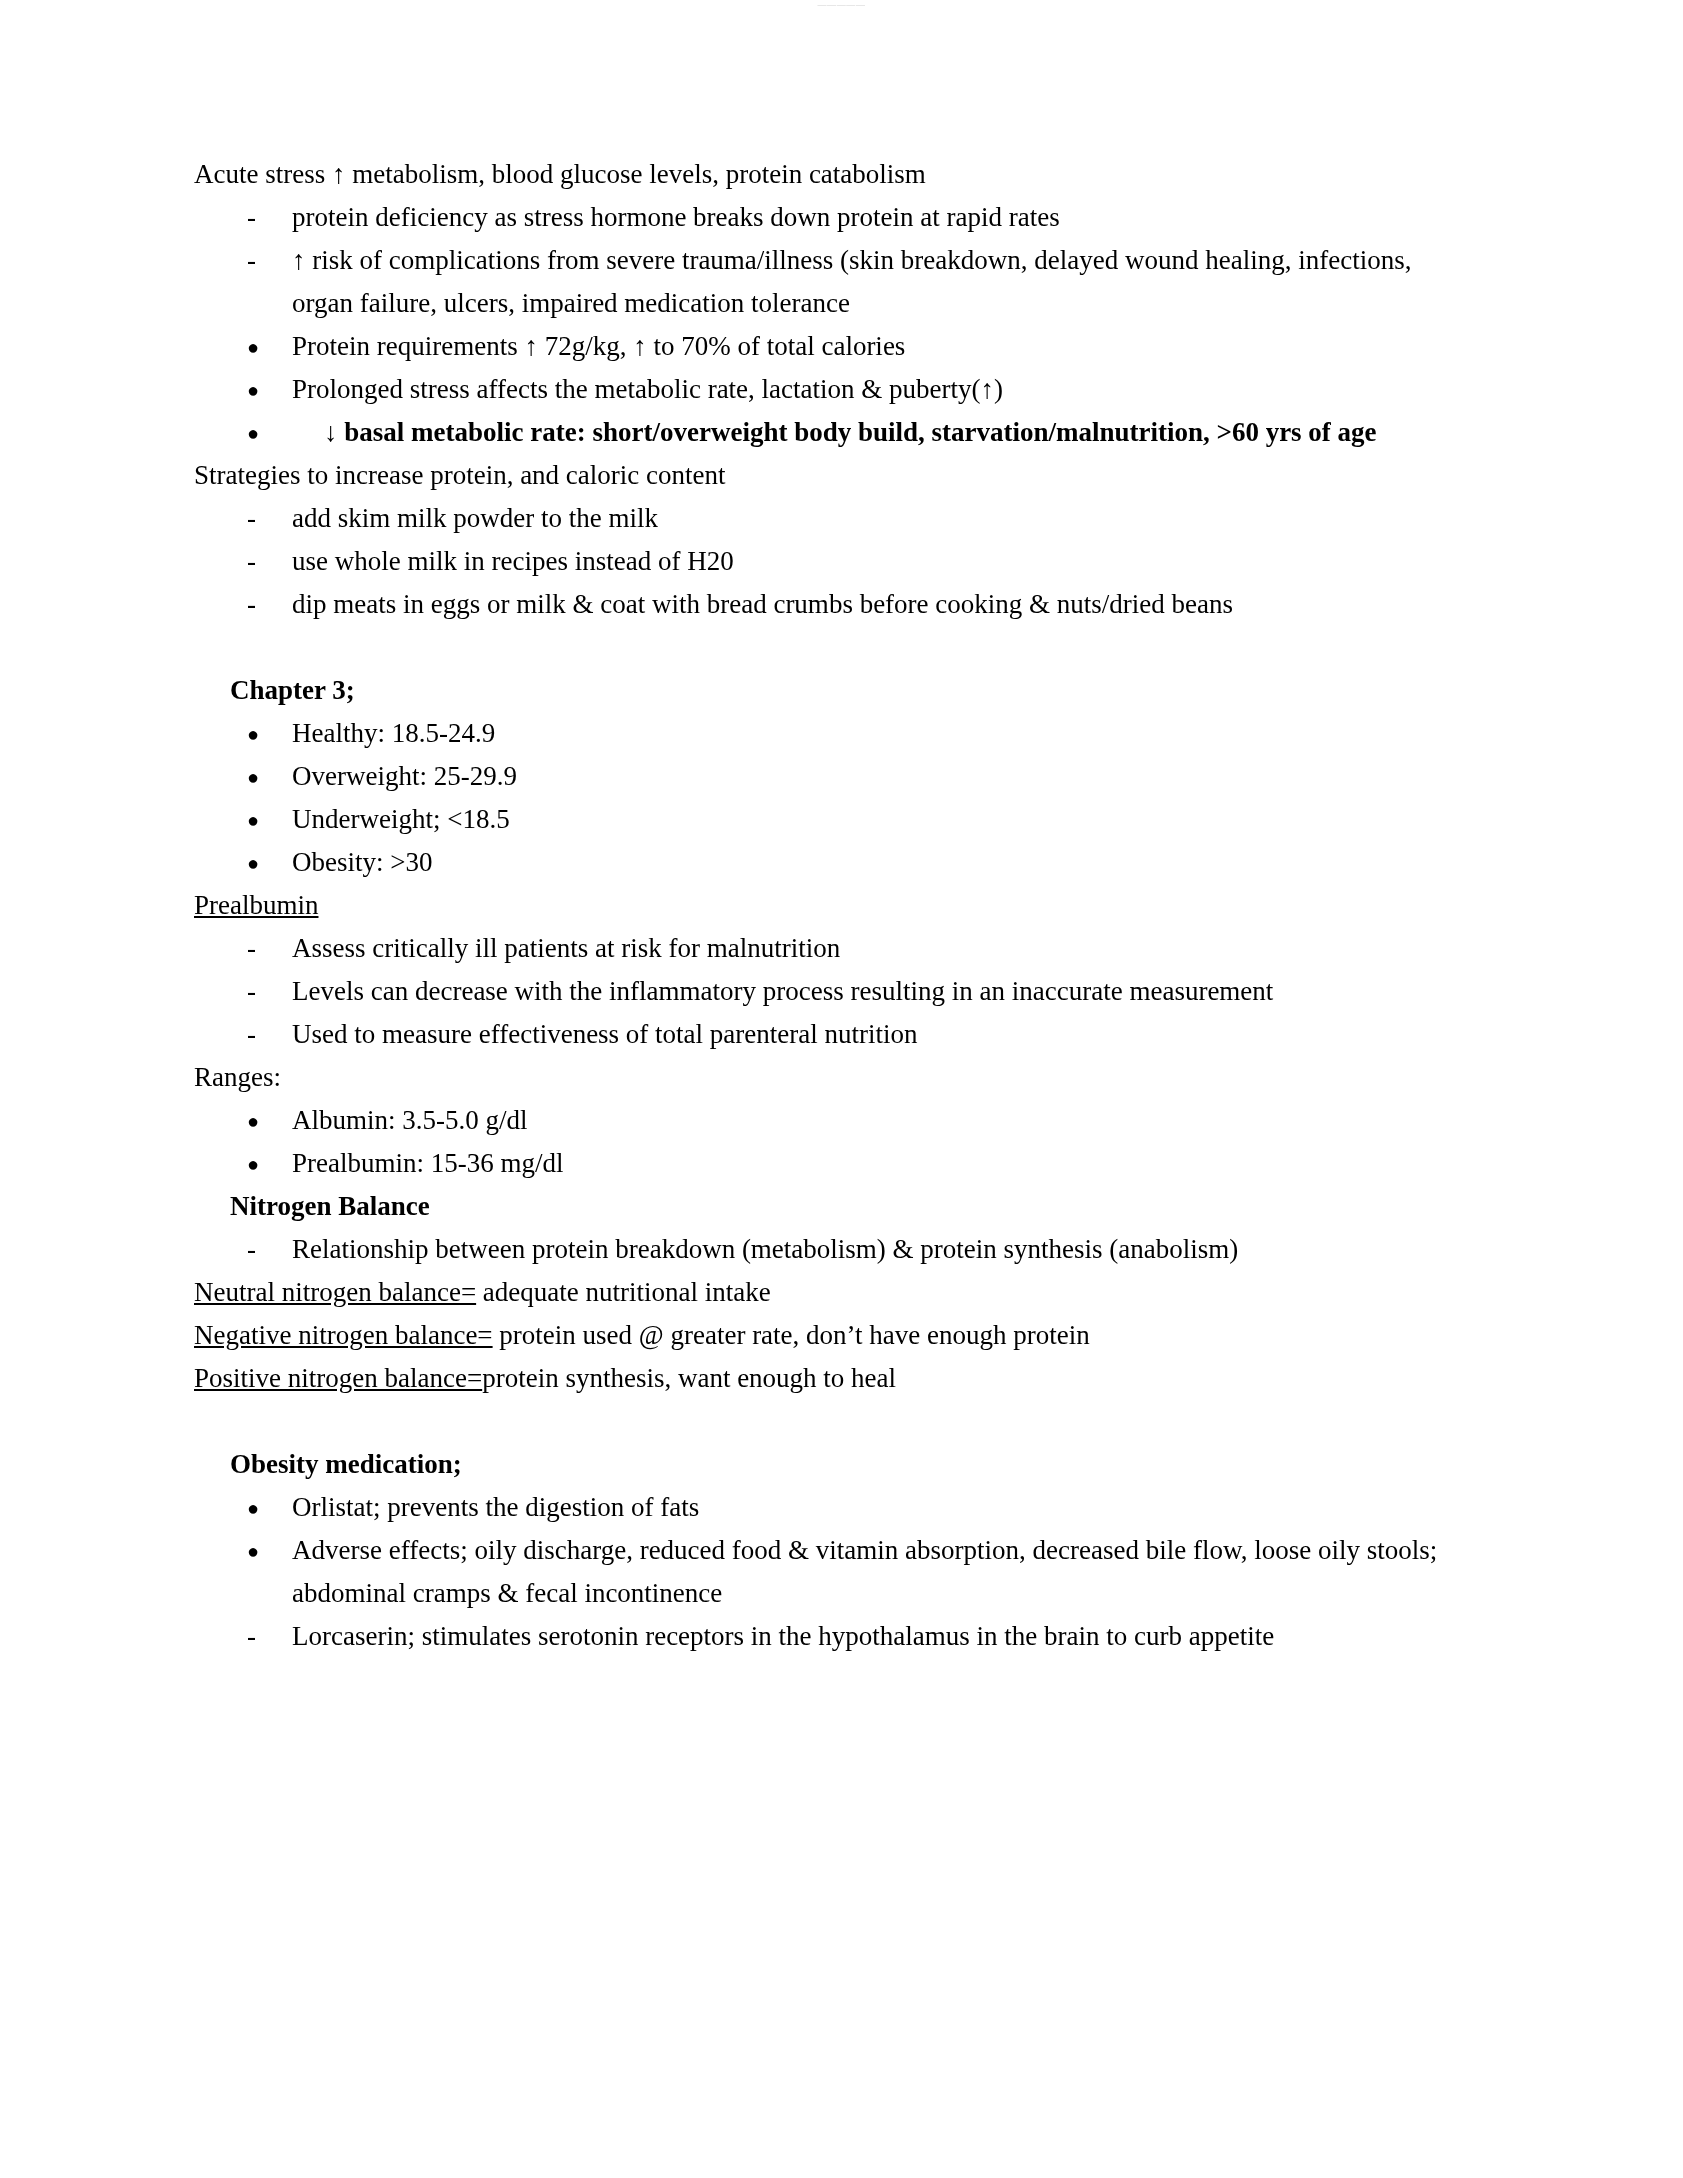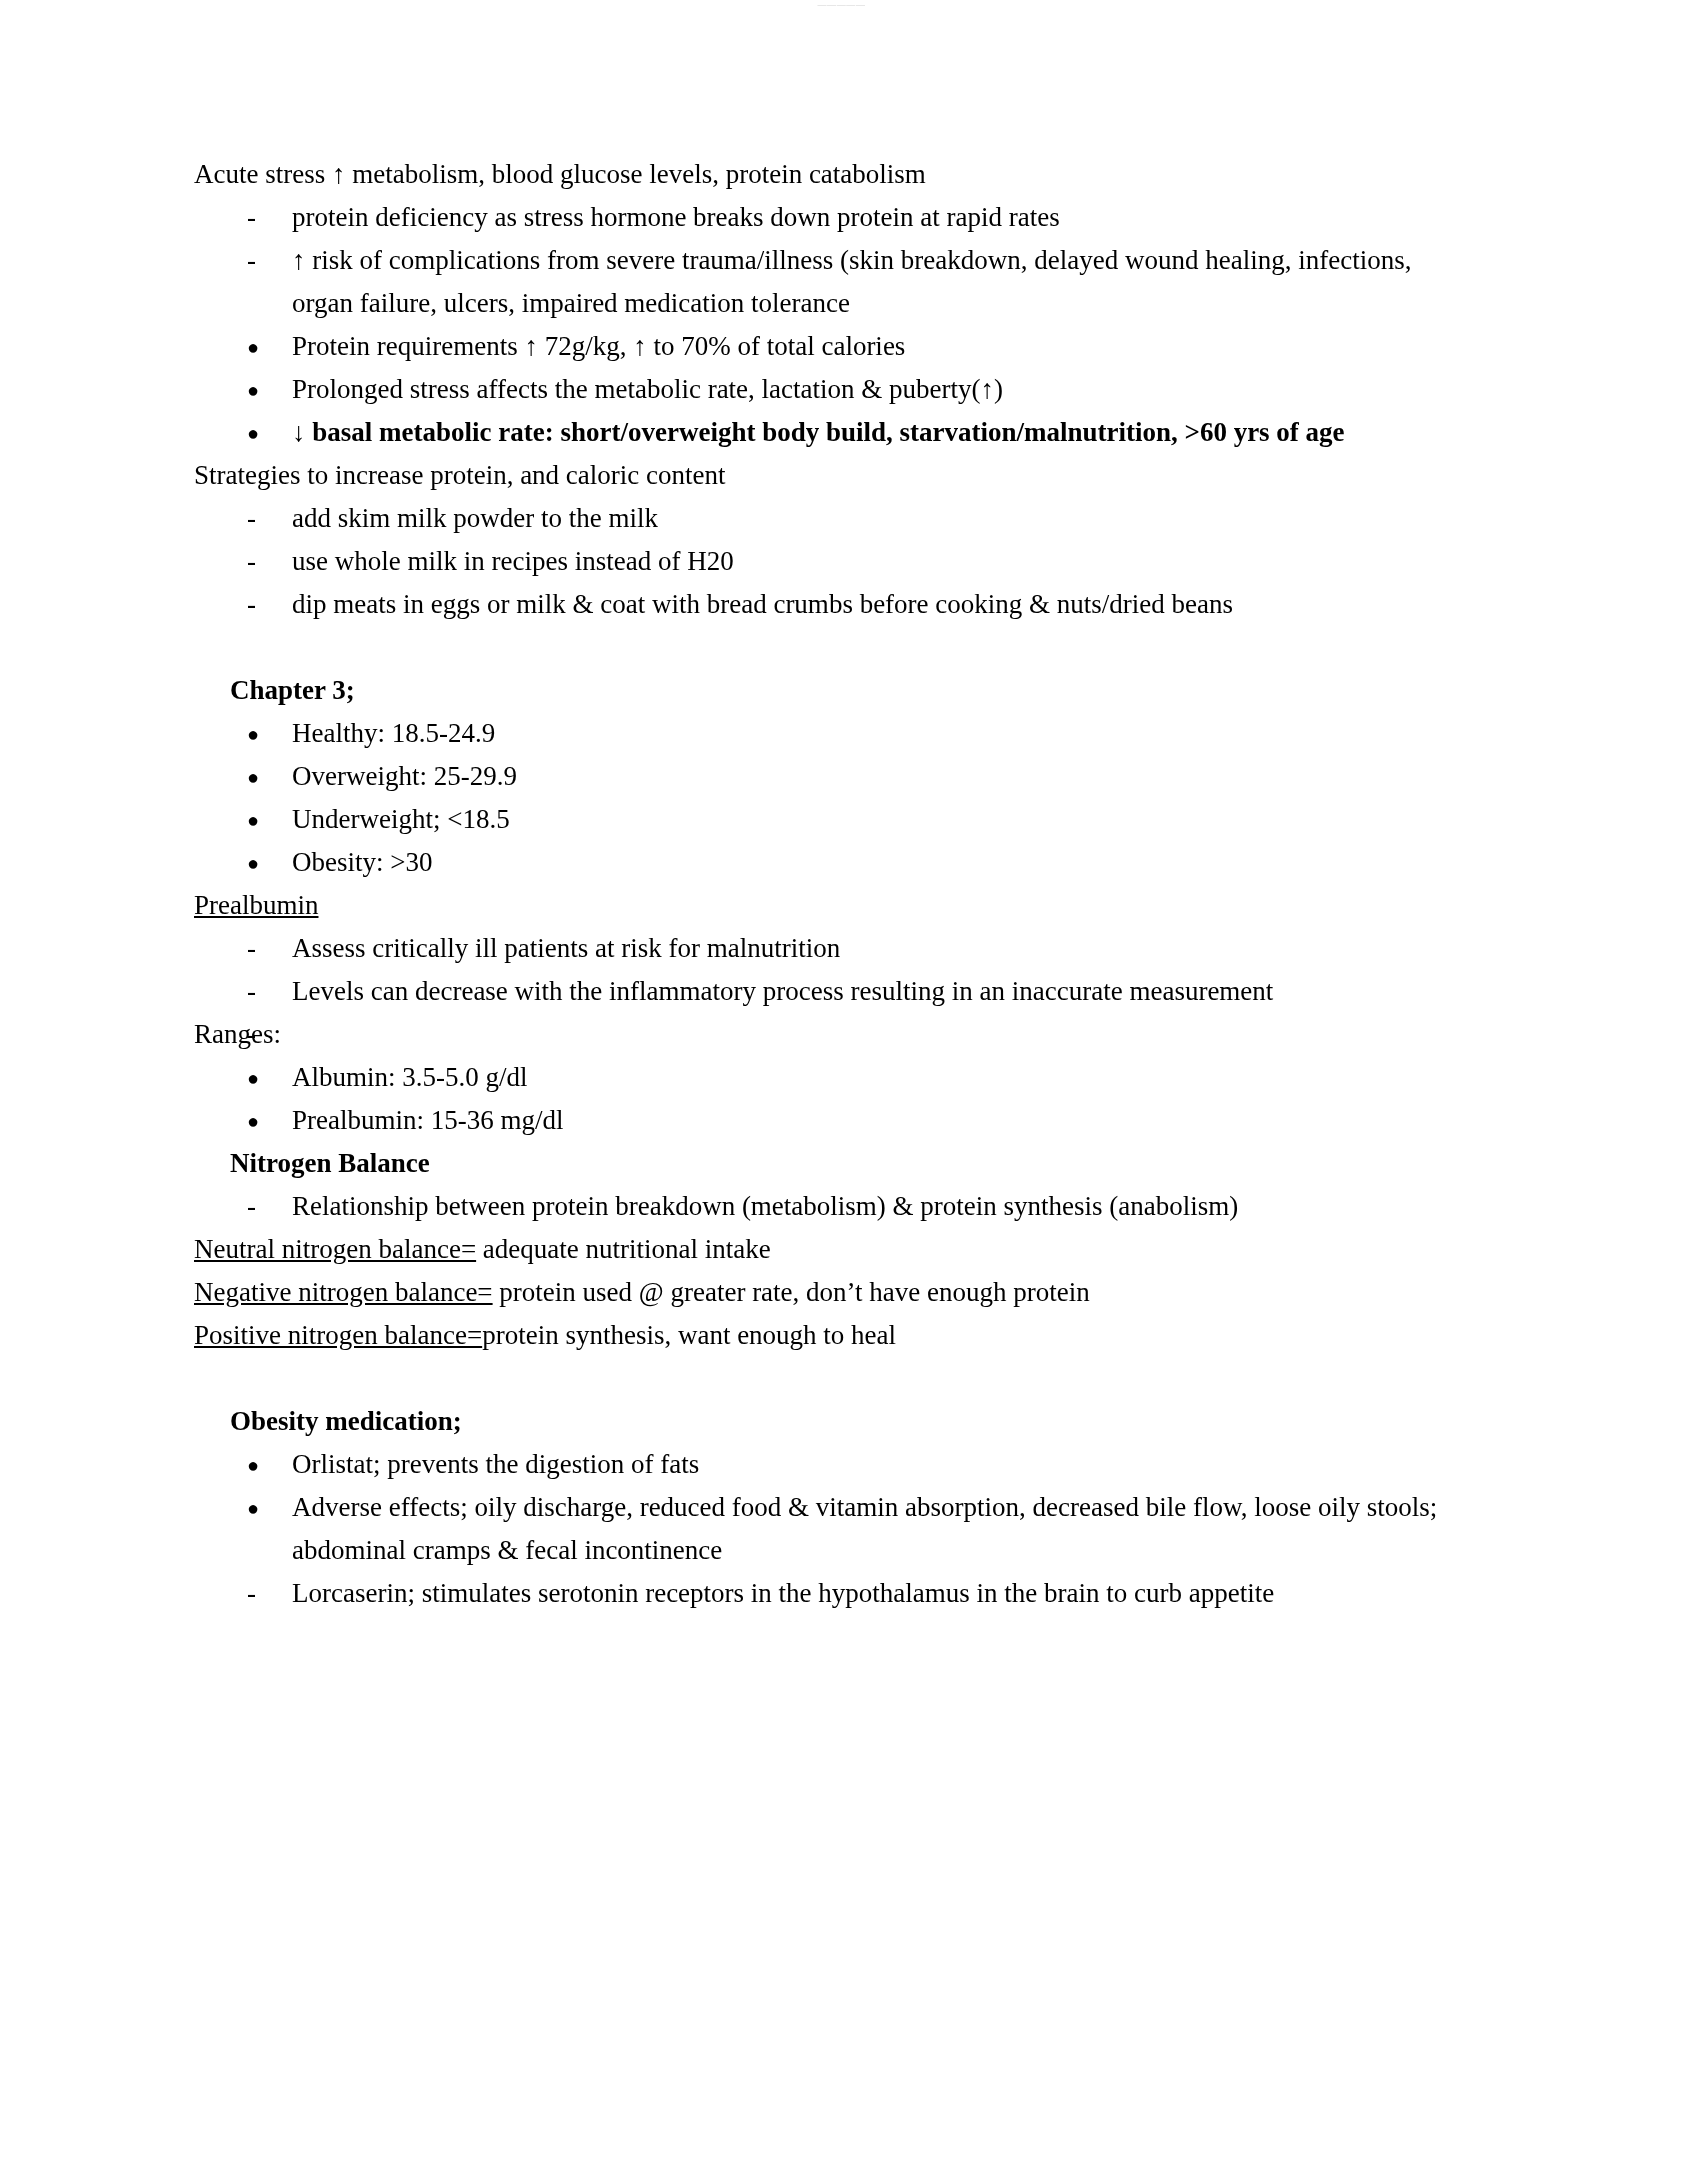--- a/index.html
+++ b/index.html
@@ -62,21 +62,21 @@
     left: 53px;           
     top: 0;
     width: 30px;
     line-height: 43px;
     font-size: 27px;
   }
   .row .marker.bullet {
     font-size: 20px;
     line-height: 44px;
   }
-  .row.bold .text { font-weight: bold; }
+  .row.bold .text { font-weight: bold; margin-left: 32px; }
   .row.bold .marker { font-weight: bold; }
 
   .u { text-decoration: underline; }
   .arrow { font-weight: normal; }
 
   .spacer { height: 43px; }
 </style>
 </head>
 <body>
 
@@ -158,20 +158,21 @@
     <div class="row">
       <span class="marker">-</span>
       <span class="text">Assess critically ill patients at risk for malnutrition</span>
     </div>
     <div class="row">
       <span class="marker">-</span>
       <span class="text">Levels can decrease with the inflammatory process resulting in an inaccurate measurement</span>
     </div>
     <div class="row">
       <span class="marker">-</span>
+      <span class="text">Used to measure effectiveness of total parenteral nutrition</span>
     </div>
 
     <p class="para">Ranges:</p>
 
     <div class="row">
       <span class="marker bullet">●</span>
       <span class="text">Albumin: 3.5-5.0 g/dl</span>
     </div>
     <div class="row">
       <span class="marker bullet">●</span>

